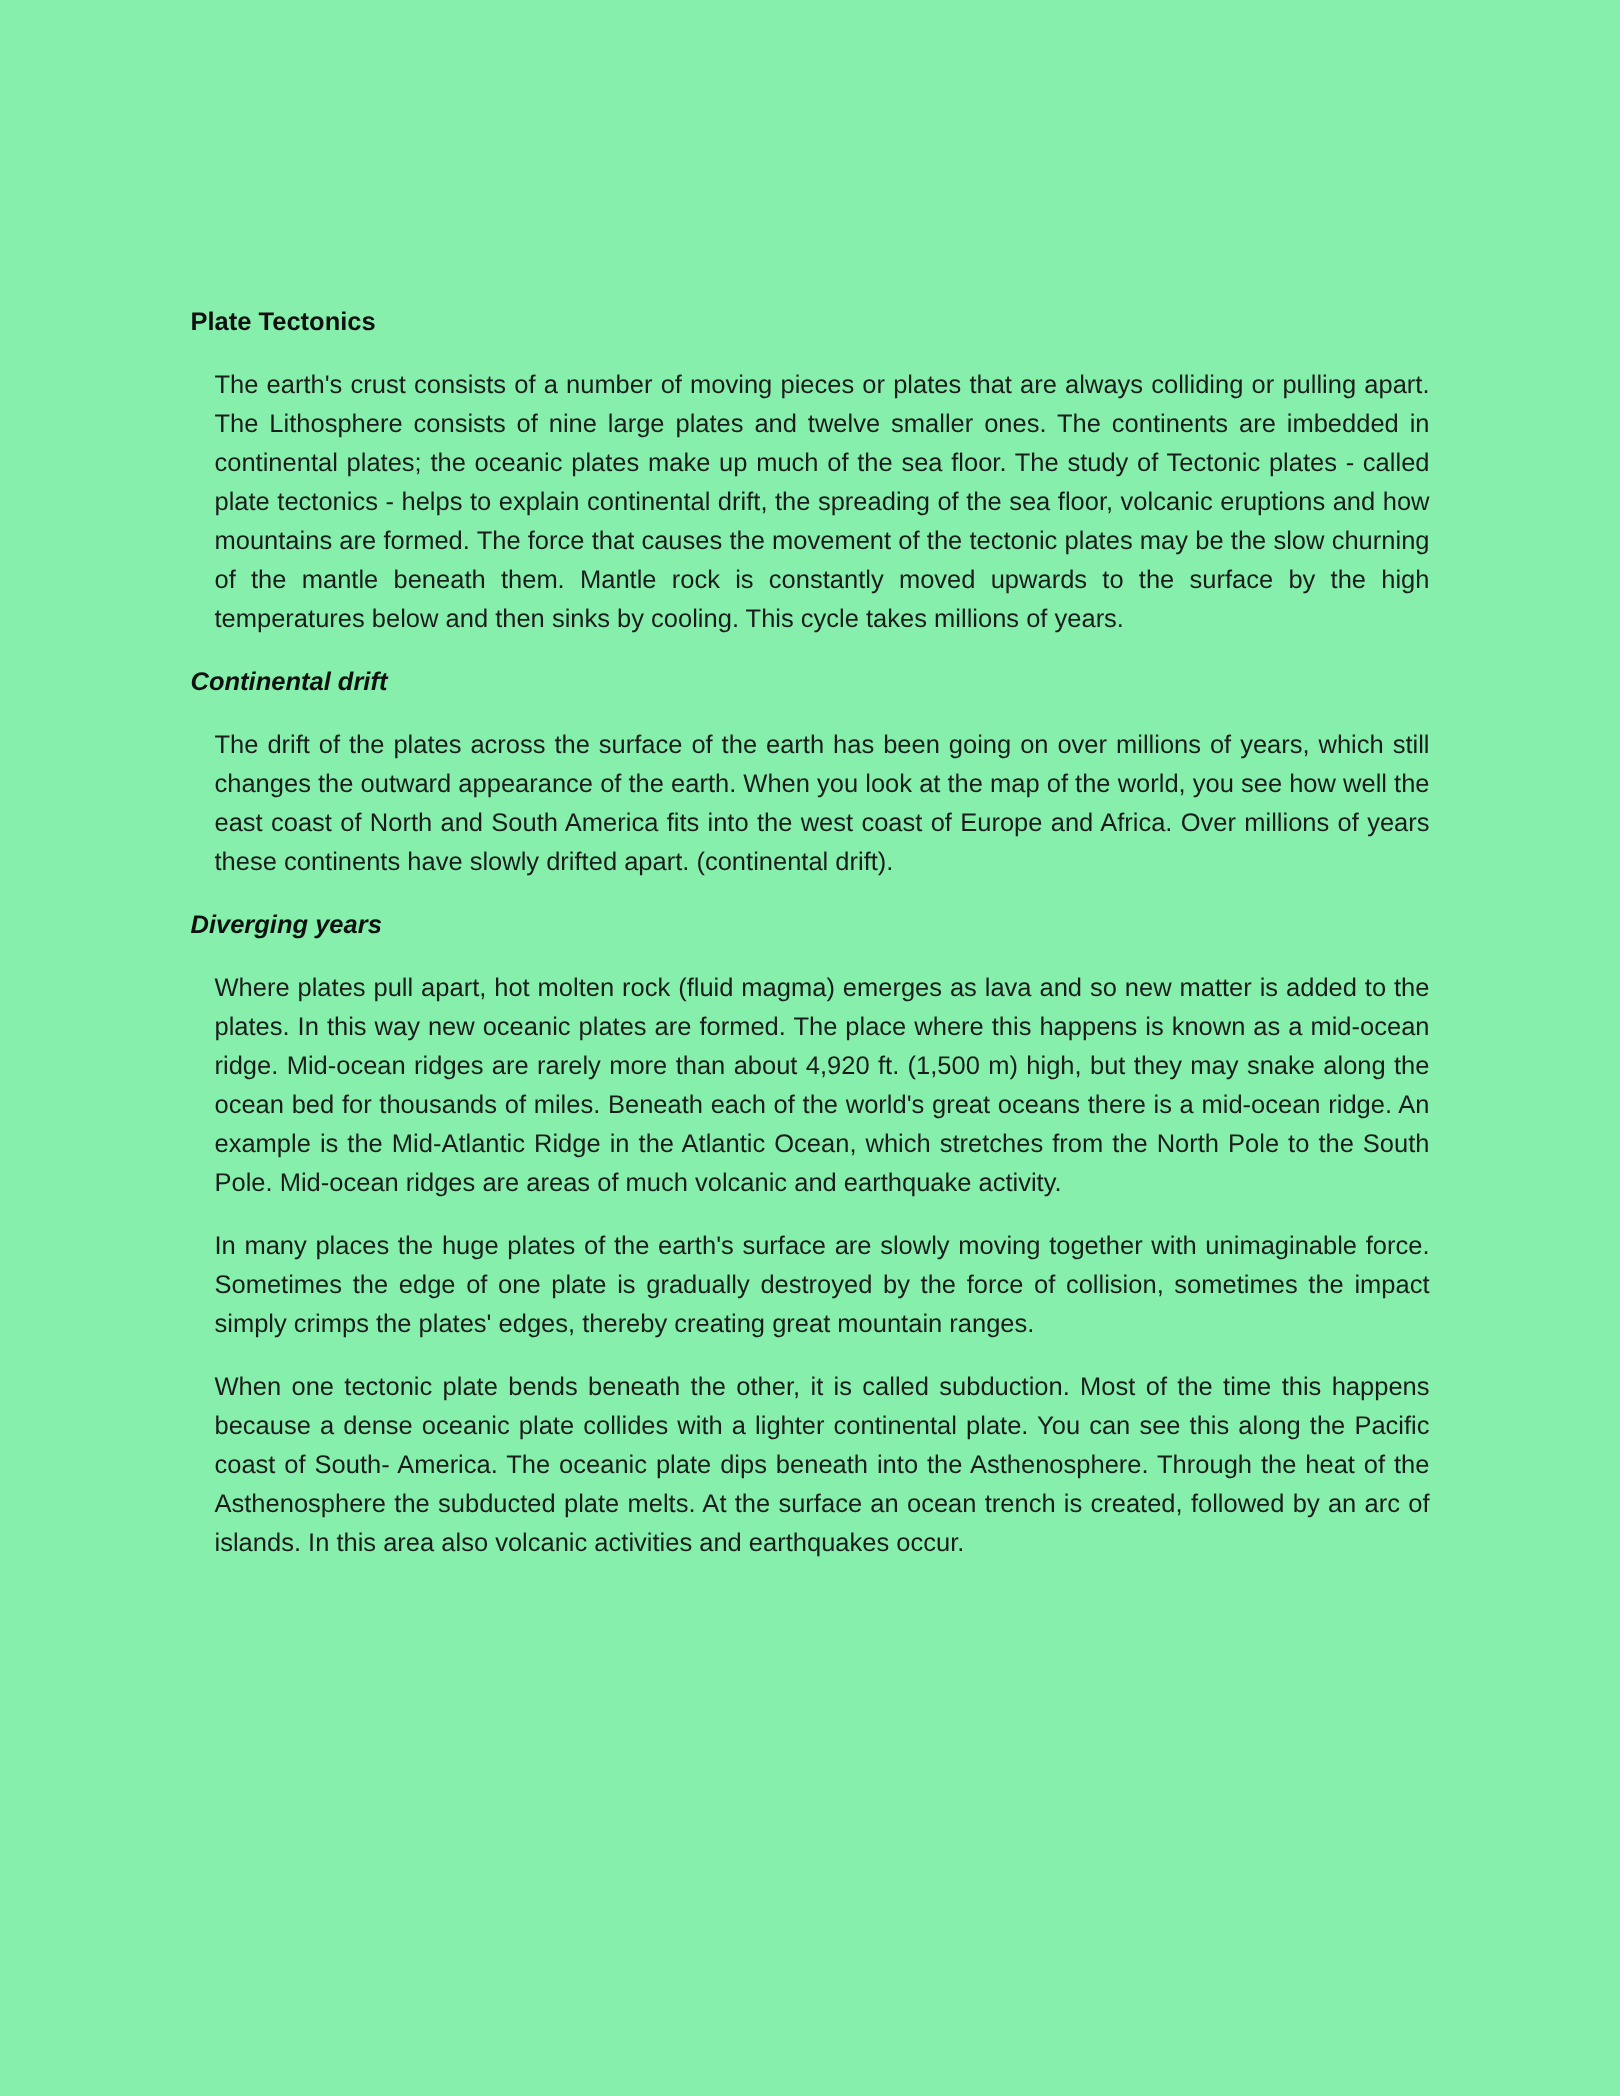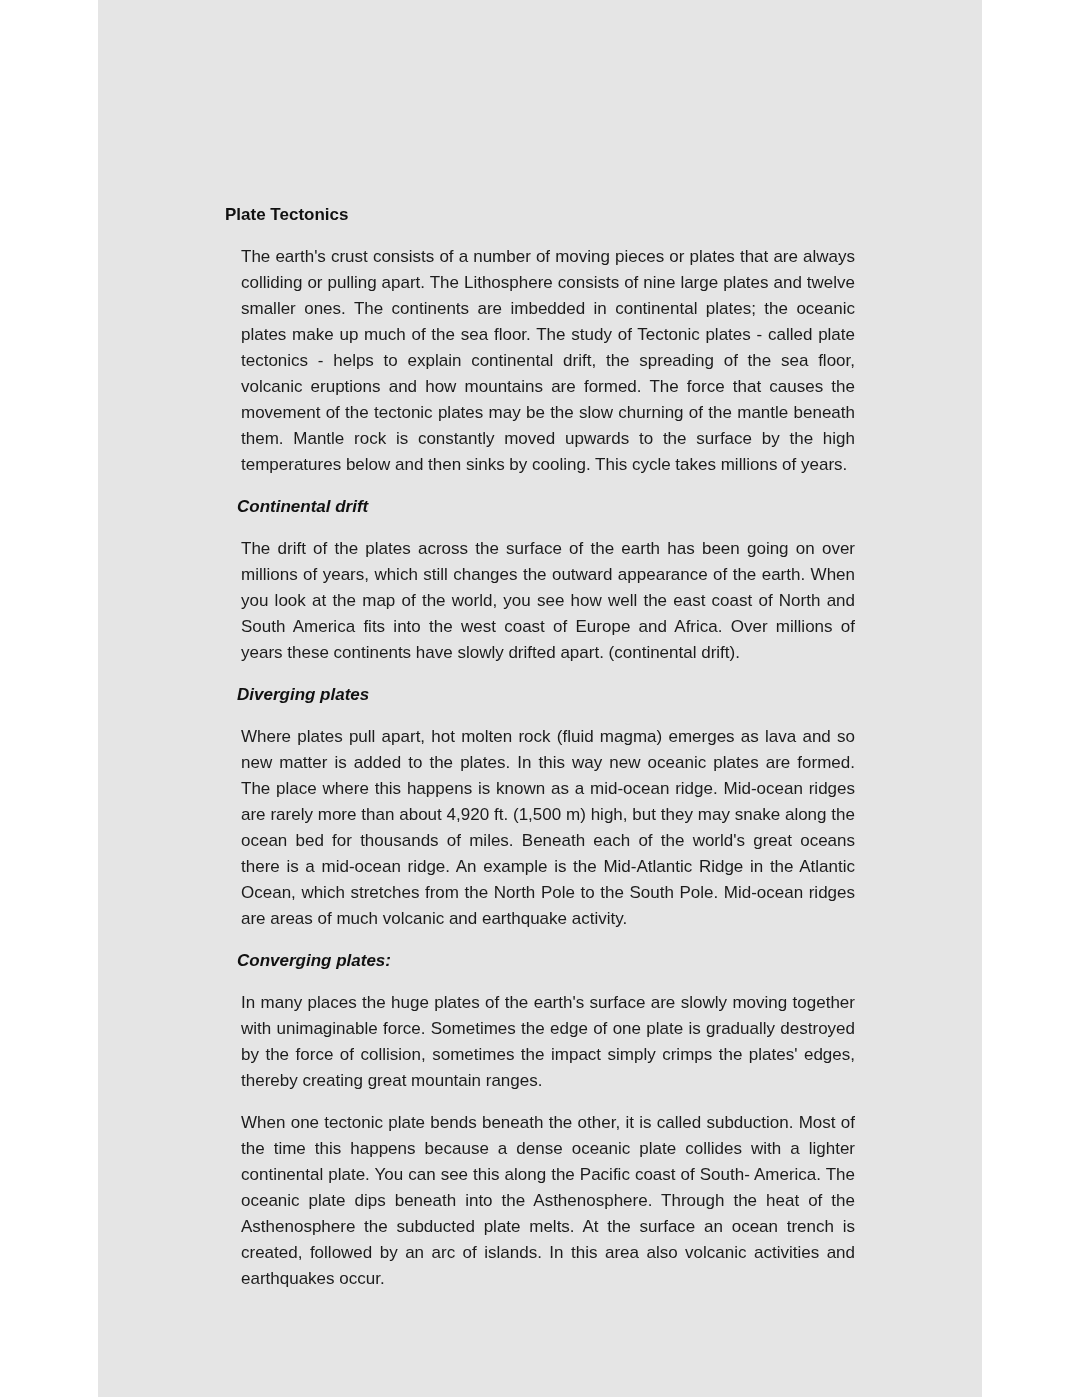--- a/index.html
+++ b/index.html
@@ -2,43 +2,43 @@
 <html><head>
 <meta charset="utf-8">
 <style>
   html, body {
     margin: 0;
     padding: 0;
     background: #ffffff;
   }
   .page {
     position: relative;
-    width: 884px;
+    width: 1080px;
     height: 1397px;
     margin: 0 auto;
-    background: #e5e5e5;
+    background: #86efac;
     box-sizing: border-box;
     padding: 202px 127px 80px 127px;
     font-family: "Liberation Sans", "DejaVu Sans", sans-serif;
     color: #1c1c1c;
     overflow: hidden;
   }
   .doc-title {
     font-size: 17px;
     font-weight: bold;
     font-style: normal;
     margin: 0 0 16px 0;
     line-height: 26px;
     color: #111111;
   }
   .doc-heading {
     font-size: 17px;
     font-weight: bold;
     font-style: italic;
-    margin: 4px 0 16px 12px;
+    margin: 4px 0 16px 0;
     line-height: 26px;
     color: #111111;
   }
   .doc-para {
     font-size: 17px;
     line-height: 26px;
     text-align: justify;
     margin: 0 0 16px 16px;
     color: #1c1c1c;
   }
@@ -49,23 +49,22 @@
 <div class="page">
 
   <h1 class="doc-title">Plate Tectonics</h1>
 
   <p class="doc-para">The earth's crust consists of a number of moving pieces or plates that are always colliding or pulling apart. The Lithosphere consists of nine large plates and twelve smaller ones. The continents are imbedded in continental plates; the oceanic plates make up much of the sea floor. The study of Tectonic plates - called plate tectonics - helps to explain continental drift, the spreading of the sea floor, volcanic eruptions and how mountains are formed. The force that causes the movement of the tectonic plates may be the slow churning of the mantle beneath them. Mantle rock is constantly moved upwards to the surface by the high temperatures below and then sinks by cooling. This cycle takes millions of years.</p>
 
   <h2 class="doc-heading">Continental drift</h2>
 
   <p class="doc-para">The drift of the plates across the surface of the earth has been going on over millions of years, which still changes the outward appearance of the earth. When you look at the map of the world, you see how well the east coast of North and South America fits into the west coast of Europe and Africa. Over millions of years these continents have slowly drifted apart. (continental drift).</p>
 
-  <h2 class="doc-heading">Diverging plates</h2>
+  <h2 class="doc-heading">Diverging years</h2>
 
   <p class="doc-para">Where plates pull apart, hot molten rock (fluid magma) emerges as lava and so new matter is added to the plates. In this way new oceanic plates are formed. The place where this happens is known as a mid-ocean ridge. Mid-ocean ridges are rarely more than about 4,920 ft. (1,500 m) high, but they may snake along the ocean bed for thousands of miles. Beneath each of the world's great oceans there is a mid-ocean ridge. An example is the Mid-Atlantic Ridge in the Atlantic Ocean, which stretches from the North Pole to the South Pole. Mid-ocean ridges are areas of much volcanic and earthquake activity.</p>
 
-  <h2 class="doc-heading">Converging plates:</h2>
 
   <p class="doc-para">In many places the huge plates of the earth's surface are slowly moving together with unimaginable force. Sometimes the edge of one plate is gradually destroyed by the force of collision, sometimes the impact simply crimps the plates' edges, thereby creating great mountain ranges.</p>
 
   <p class="doc-para">When one tectonic plate bends beneath the other, it is called subduction. Most of the time this happens because a dense oceanic plate collides with a lighter continental plate. You can see this along the Pacific coast of South- America. The oceanic plate dips beneath into the Asthenosphere. Through the heat of the Asthenosphere the subducted plate melts. At the surface an ocean trench is created, followed by an arc of islands. In this area also volcanic activities and earthquakes occur.</p>
 
 </div>
 
 </body></html>

